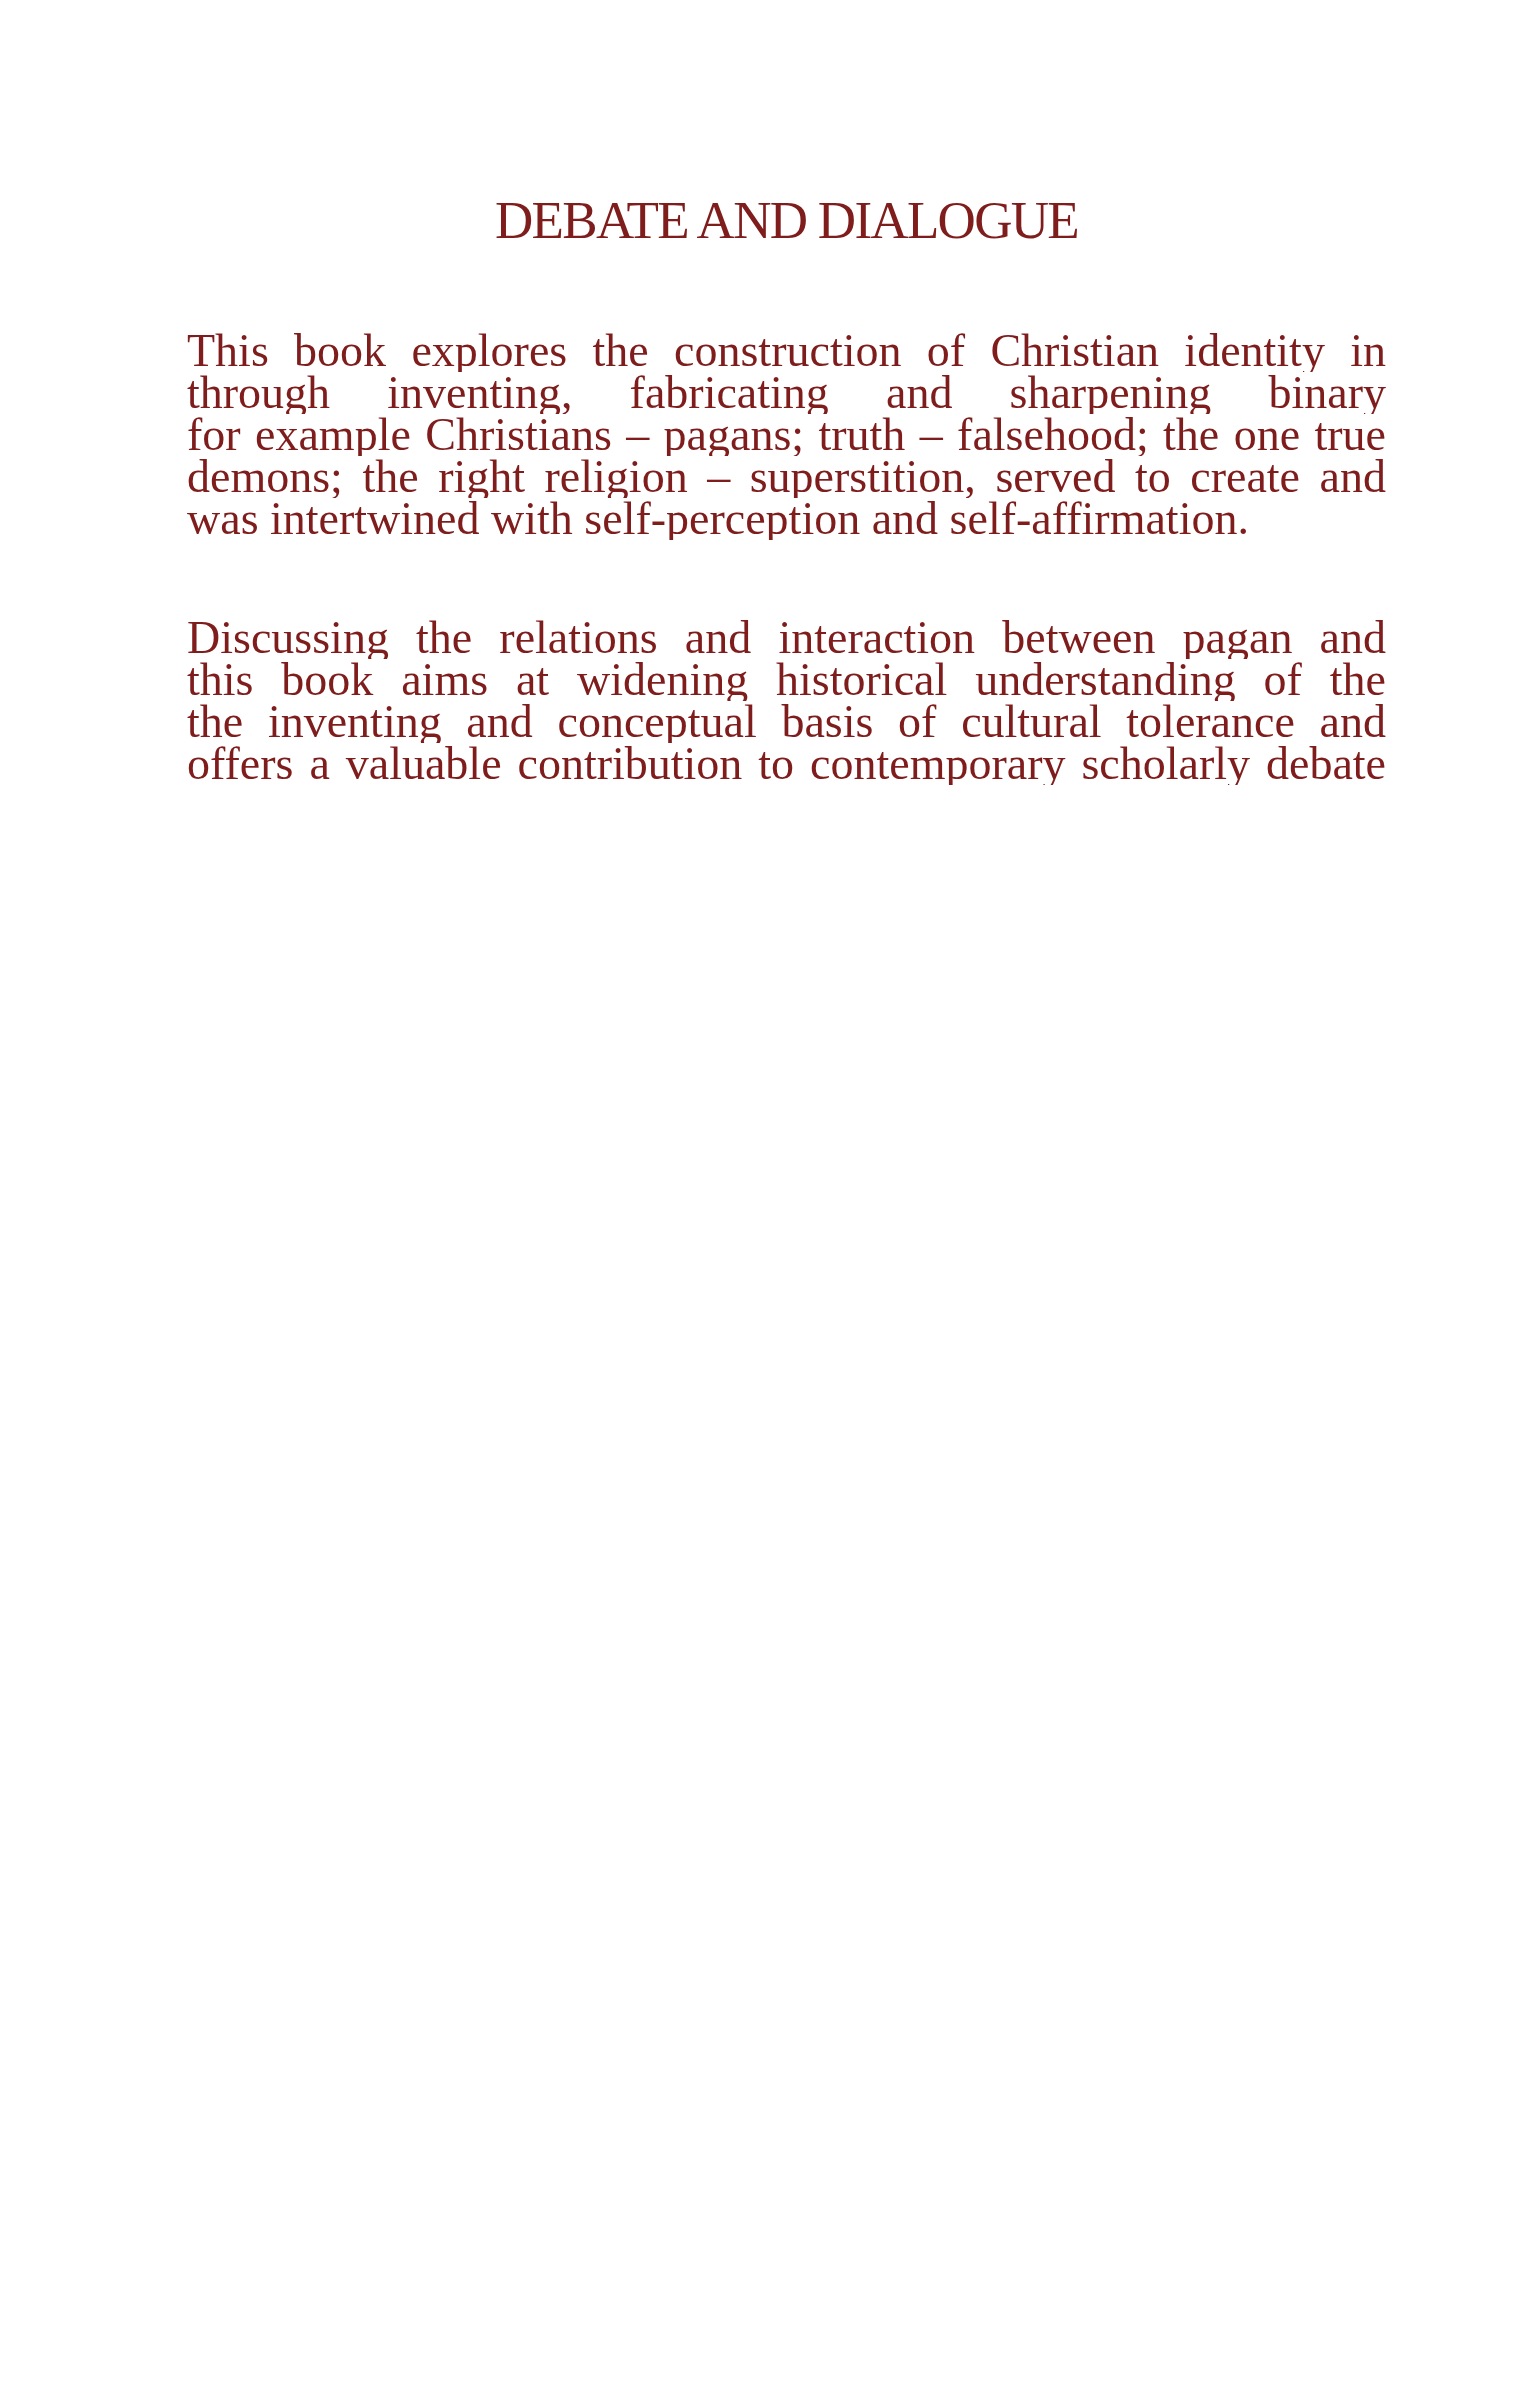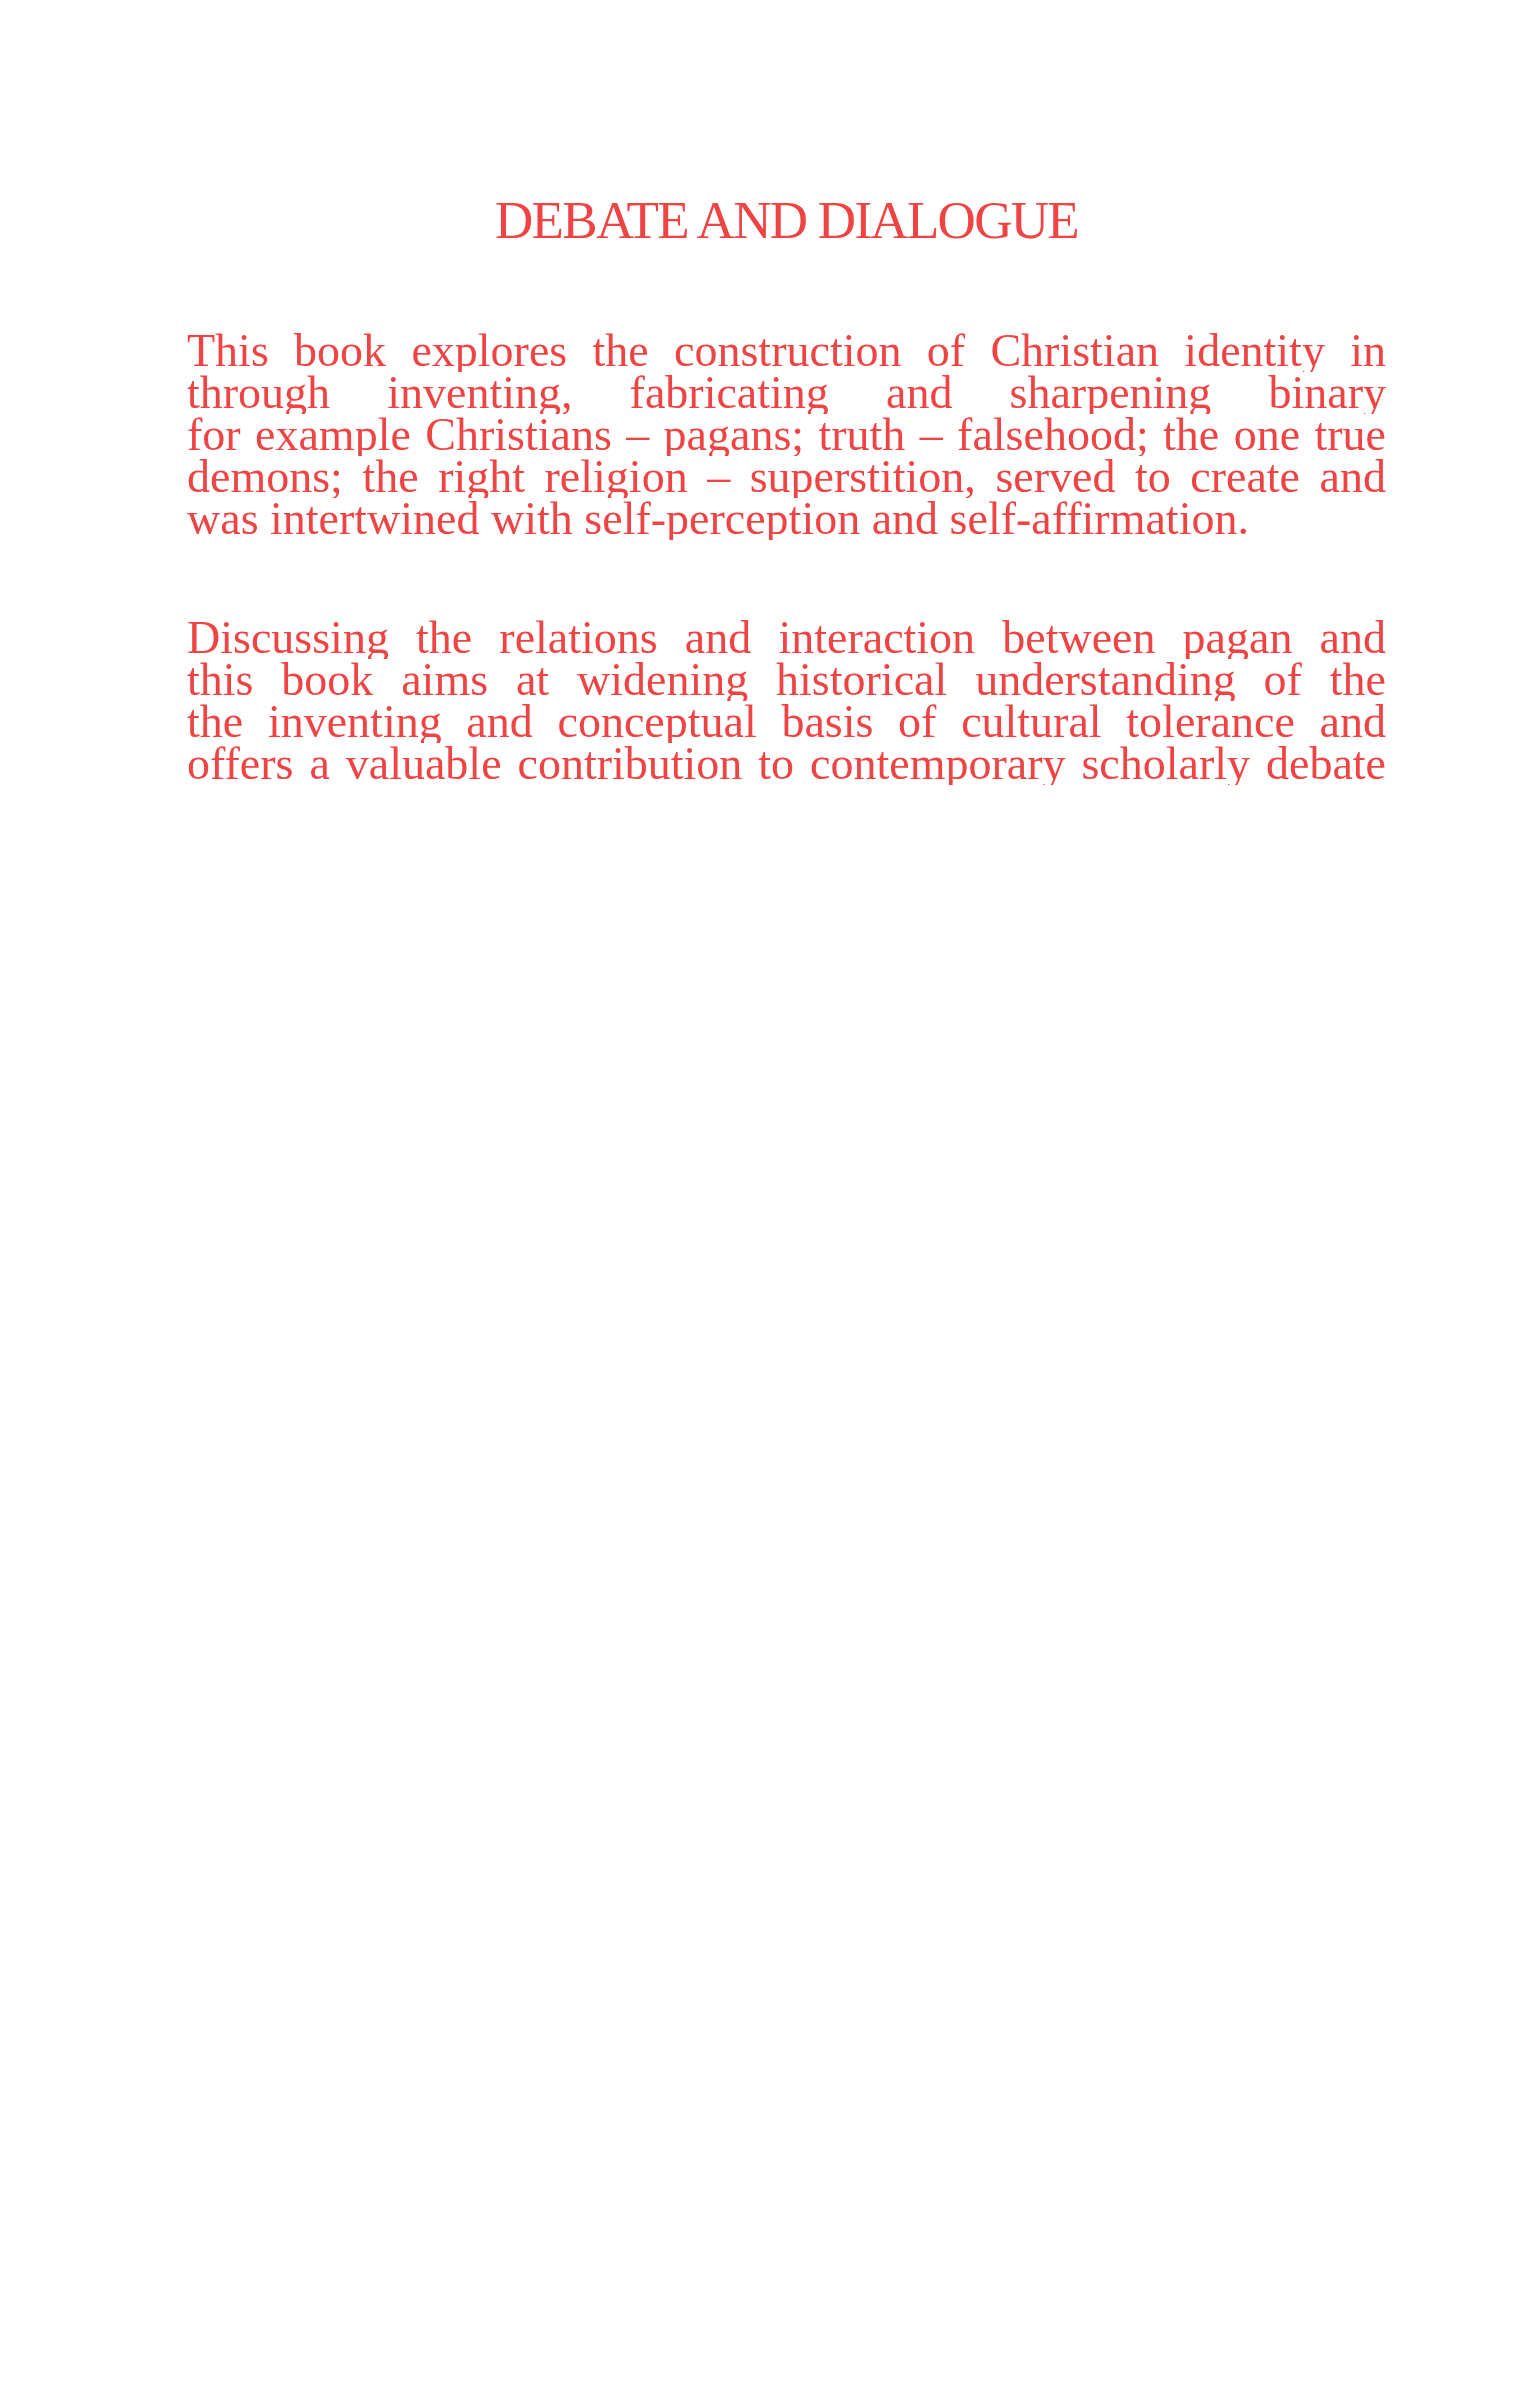--- a/index.html
+++ b/index.html
@@ -7,21 +7,21 @@
     padding: 0;
     background: #ffffff;
   }
   .page {
     position: relative;
     width: 1531px;
     height: 2401px;
     background: #ffffff;
     overflow: hidden;
     font-family: "Liberation Serif", "DejaVu Serif", serif;
-    color: #ef4444;
+    color: #7f1d1d;
   }
   .content {
     position: absolute;
     left: 187px;
     top: 0;
     width: 1199px;
   }
   .doc-title {
     margin: 191px 0 0 0;
     font-size: 53px;

